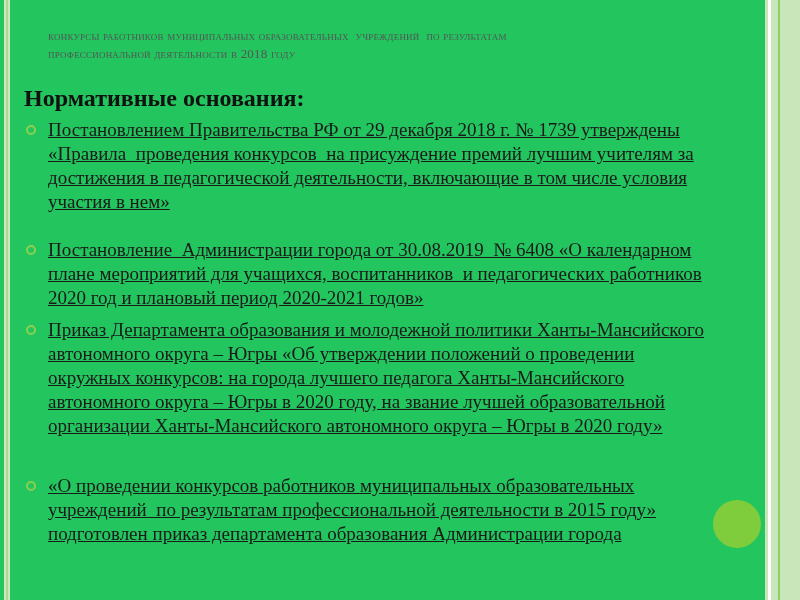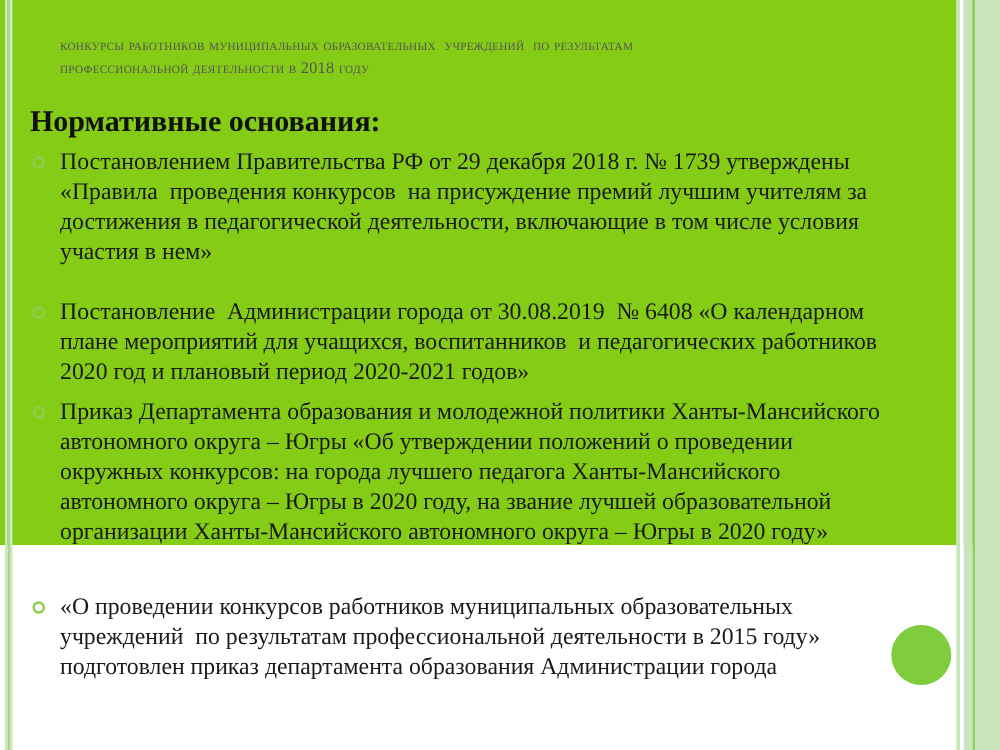--- a/index.html
+++ b/index.html
@@ -6,22 +6,22 @@
       margin: 0;
       padding: 0;
       width: 800px;
       height: 600px;
       overflow: hidden;
       background: #ffffff;
     }
     .slide {
       position: relative;
       width: 800px;
-      height: 436px;
-      background: #84cc16;
+      height: 600px;
+      background: #22c55e;
       font-family: "Liberation Serif", "DejaVu Serif", serif;
       color: #1a1a1a;
     }
     
     .left-stripes {
       position: absolute;
       left: 0; top: 0;
       width: 12px; height: 600px;
     }
     .left-stripes .s1 { position:absolute; left:4px; top:0; width:2px; height:600px; background:#cde8bf; }
@@ -71,21 +71,21 @@
       padding: 0;
       list-style: none;
     }
     .bullet {
       position: relative;
       padding-left: 24px;
       font-size: 19px;
       line-height: 24px;
       color: #1a1a1a;
     }
-    .bullet .line { display:block; white-space: pre; }
+    .bullet .line { display:block; white-space: pre; text-decoration: underline; }
     .bullet-marker {
       position: absolute;
       left: 2px;
       top: 7px;
       width: 6px;
       height: 6px;
       border: 2px solid #8ccf4e;
       border-radius: 50%;
       box-sizing: content-box;
     }

